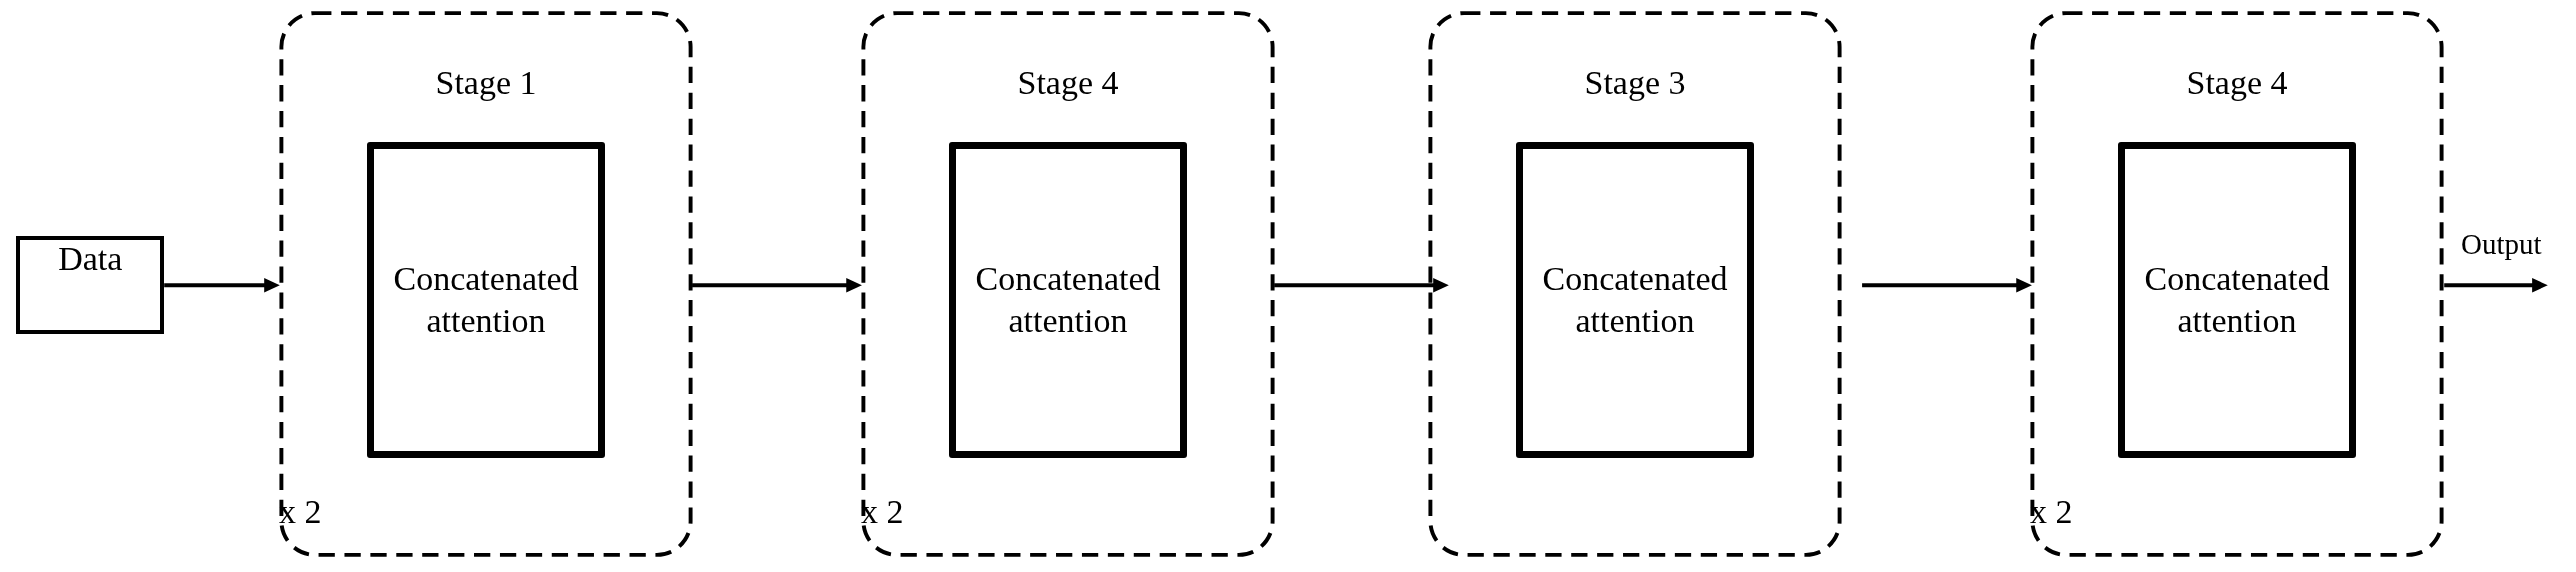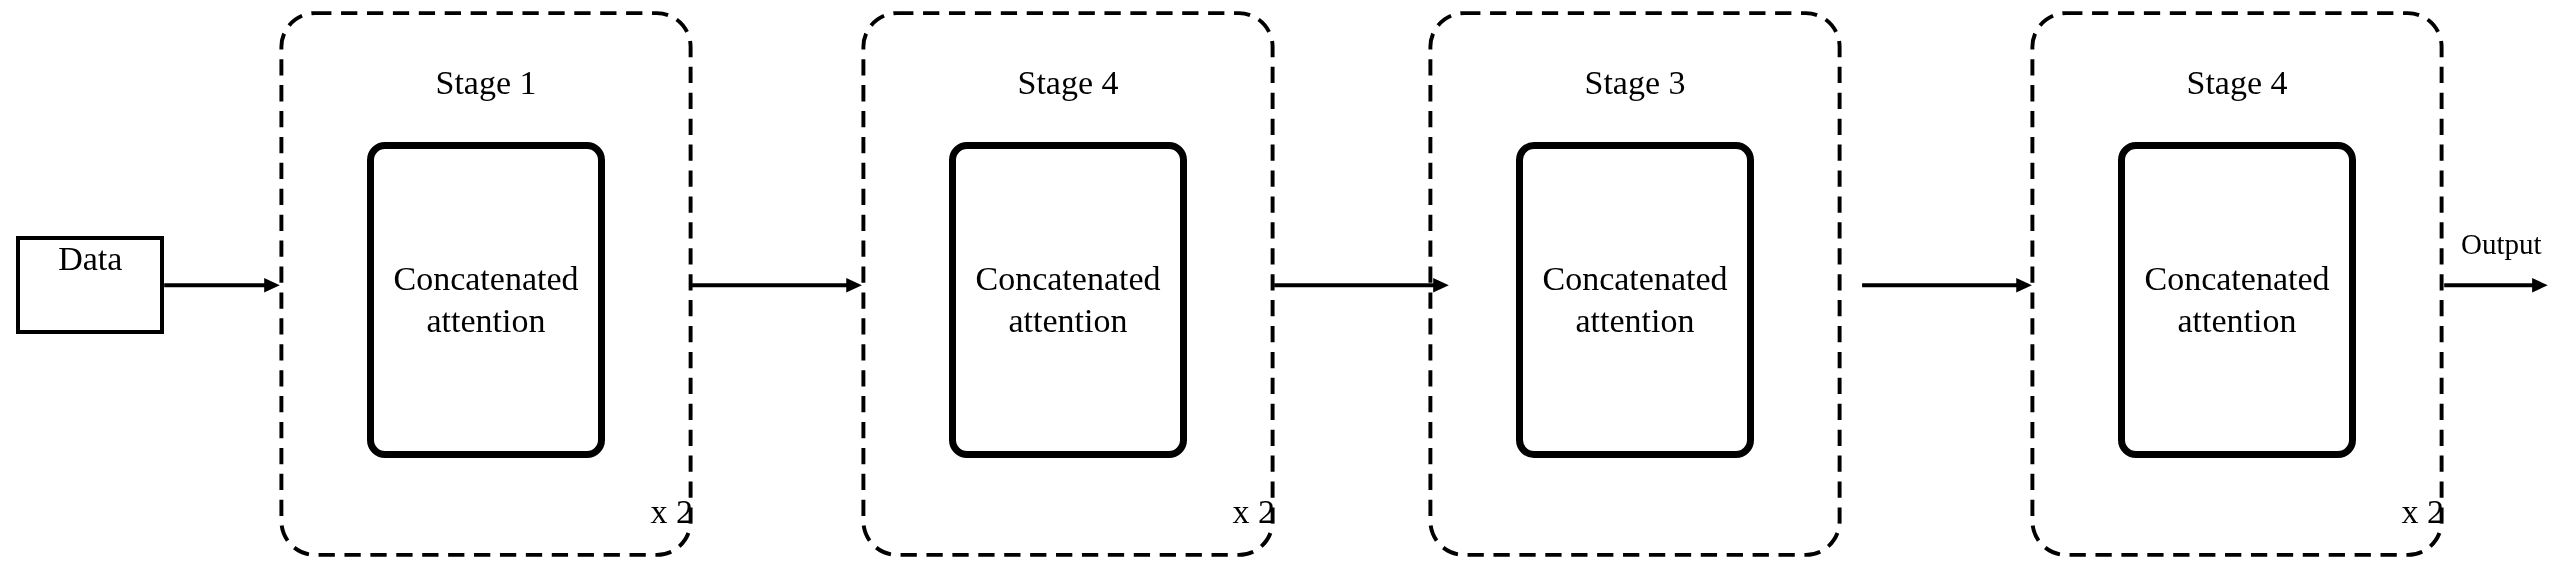--- a/index.html
+++ b/index.html
@@ -54,39 +54,39 @@
     font-size: 34px;
     line-height: 1.15;
   }
   .attn-box {
     position: absolute;
     left: 88px;
     top: 131px;
     width: 238px;
     height: 316px;
     border: 7.2px solid #000;
-    border-radius: 18px;
+    border-radius: 3px;
     box-sizing: border-box;
     display: flex;
     align-items: center;
     justify-content: center;
     background: #fff;
   }
   .attn-label {
     width: 217px;
     text-align: center;
     font-size: 34px;
     line-height: 1.25;
   }
   .repeat-label {
     position: absolute;
     left: 0;
     top: 482px;
     width: 100%;
-    text-align: right;
+    text-align: left;
     font-size: 34px;
   }
 
   
   .arrow {
     position: absolute;
     top: 272px;
     height: 26.5px;
     display: block;
   }

